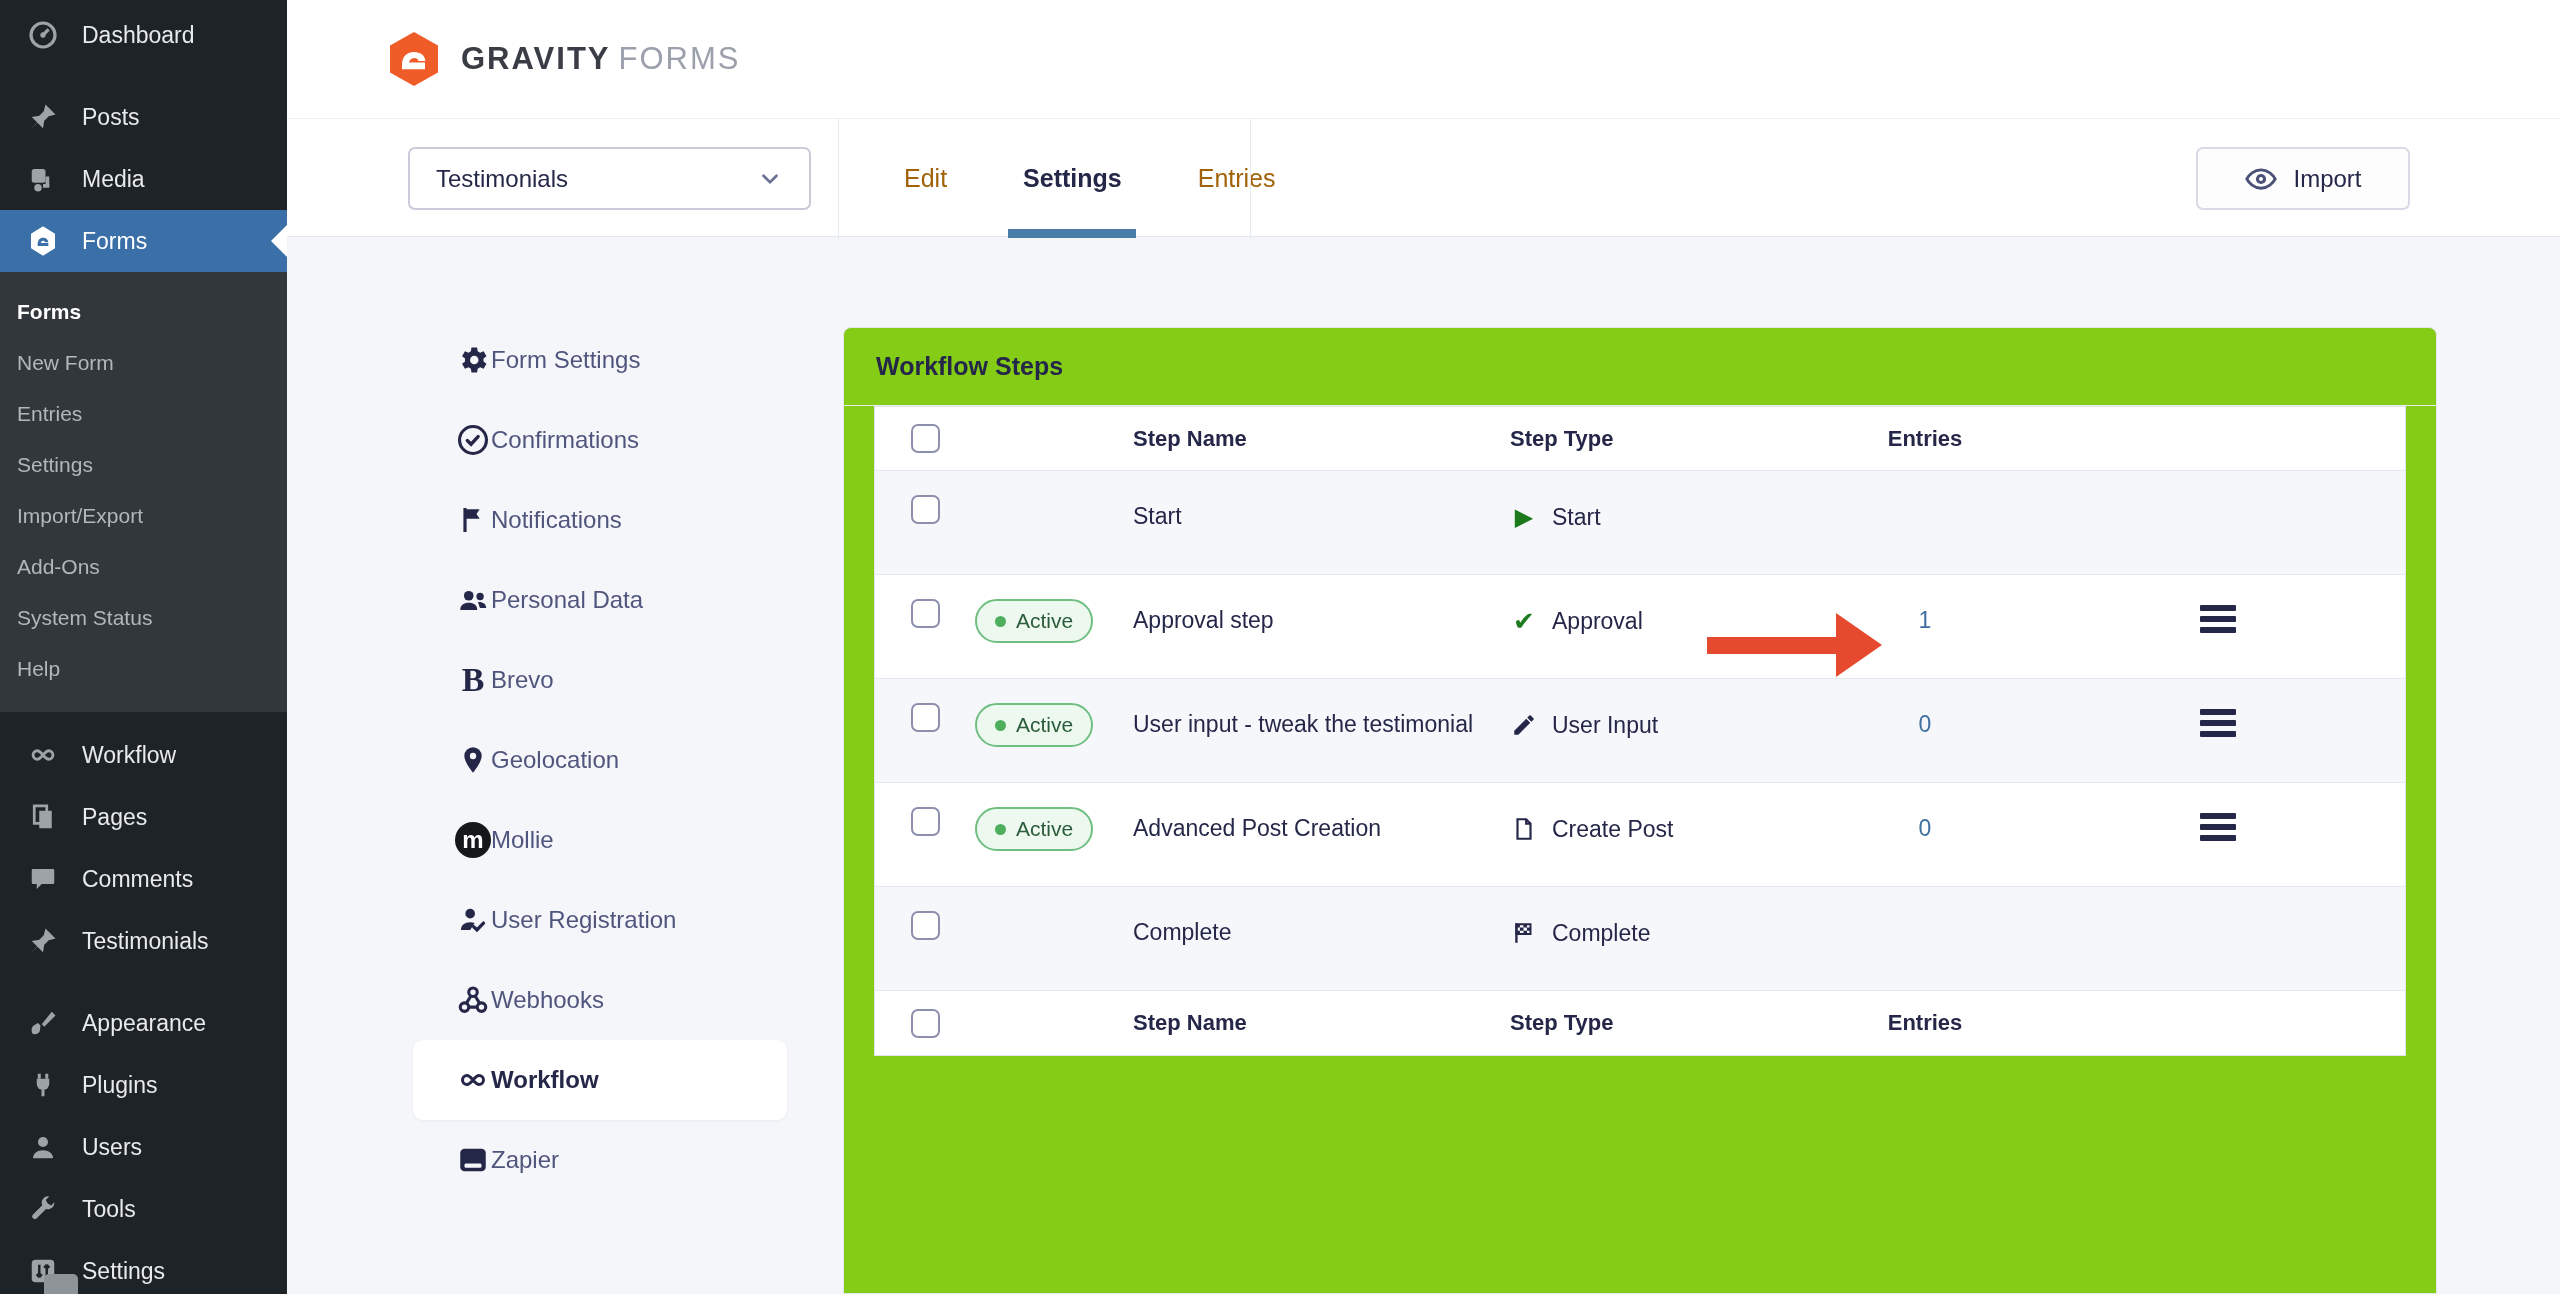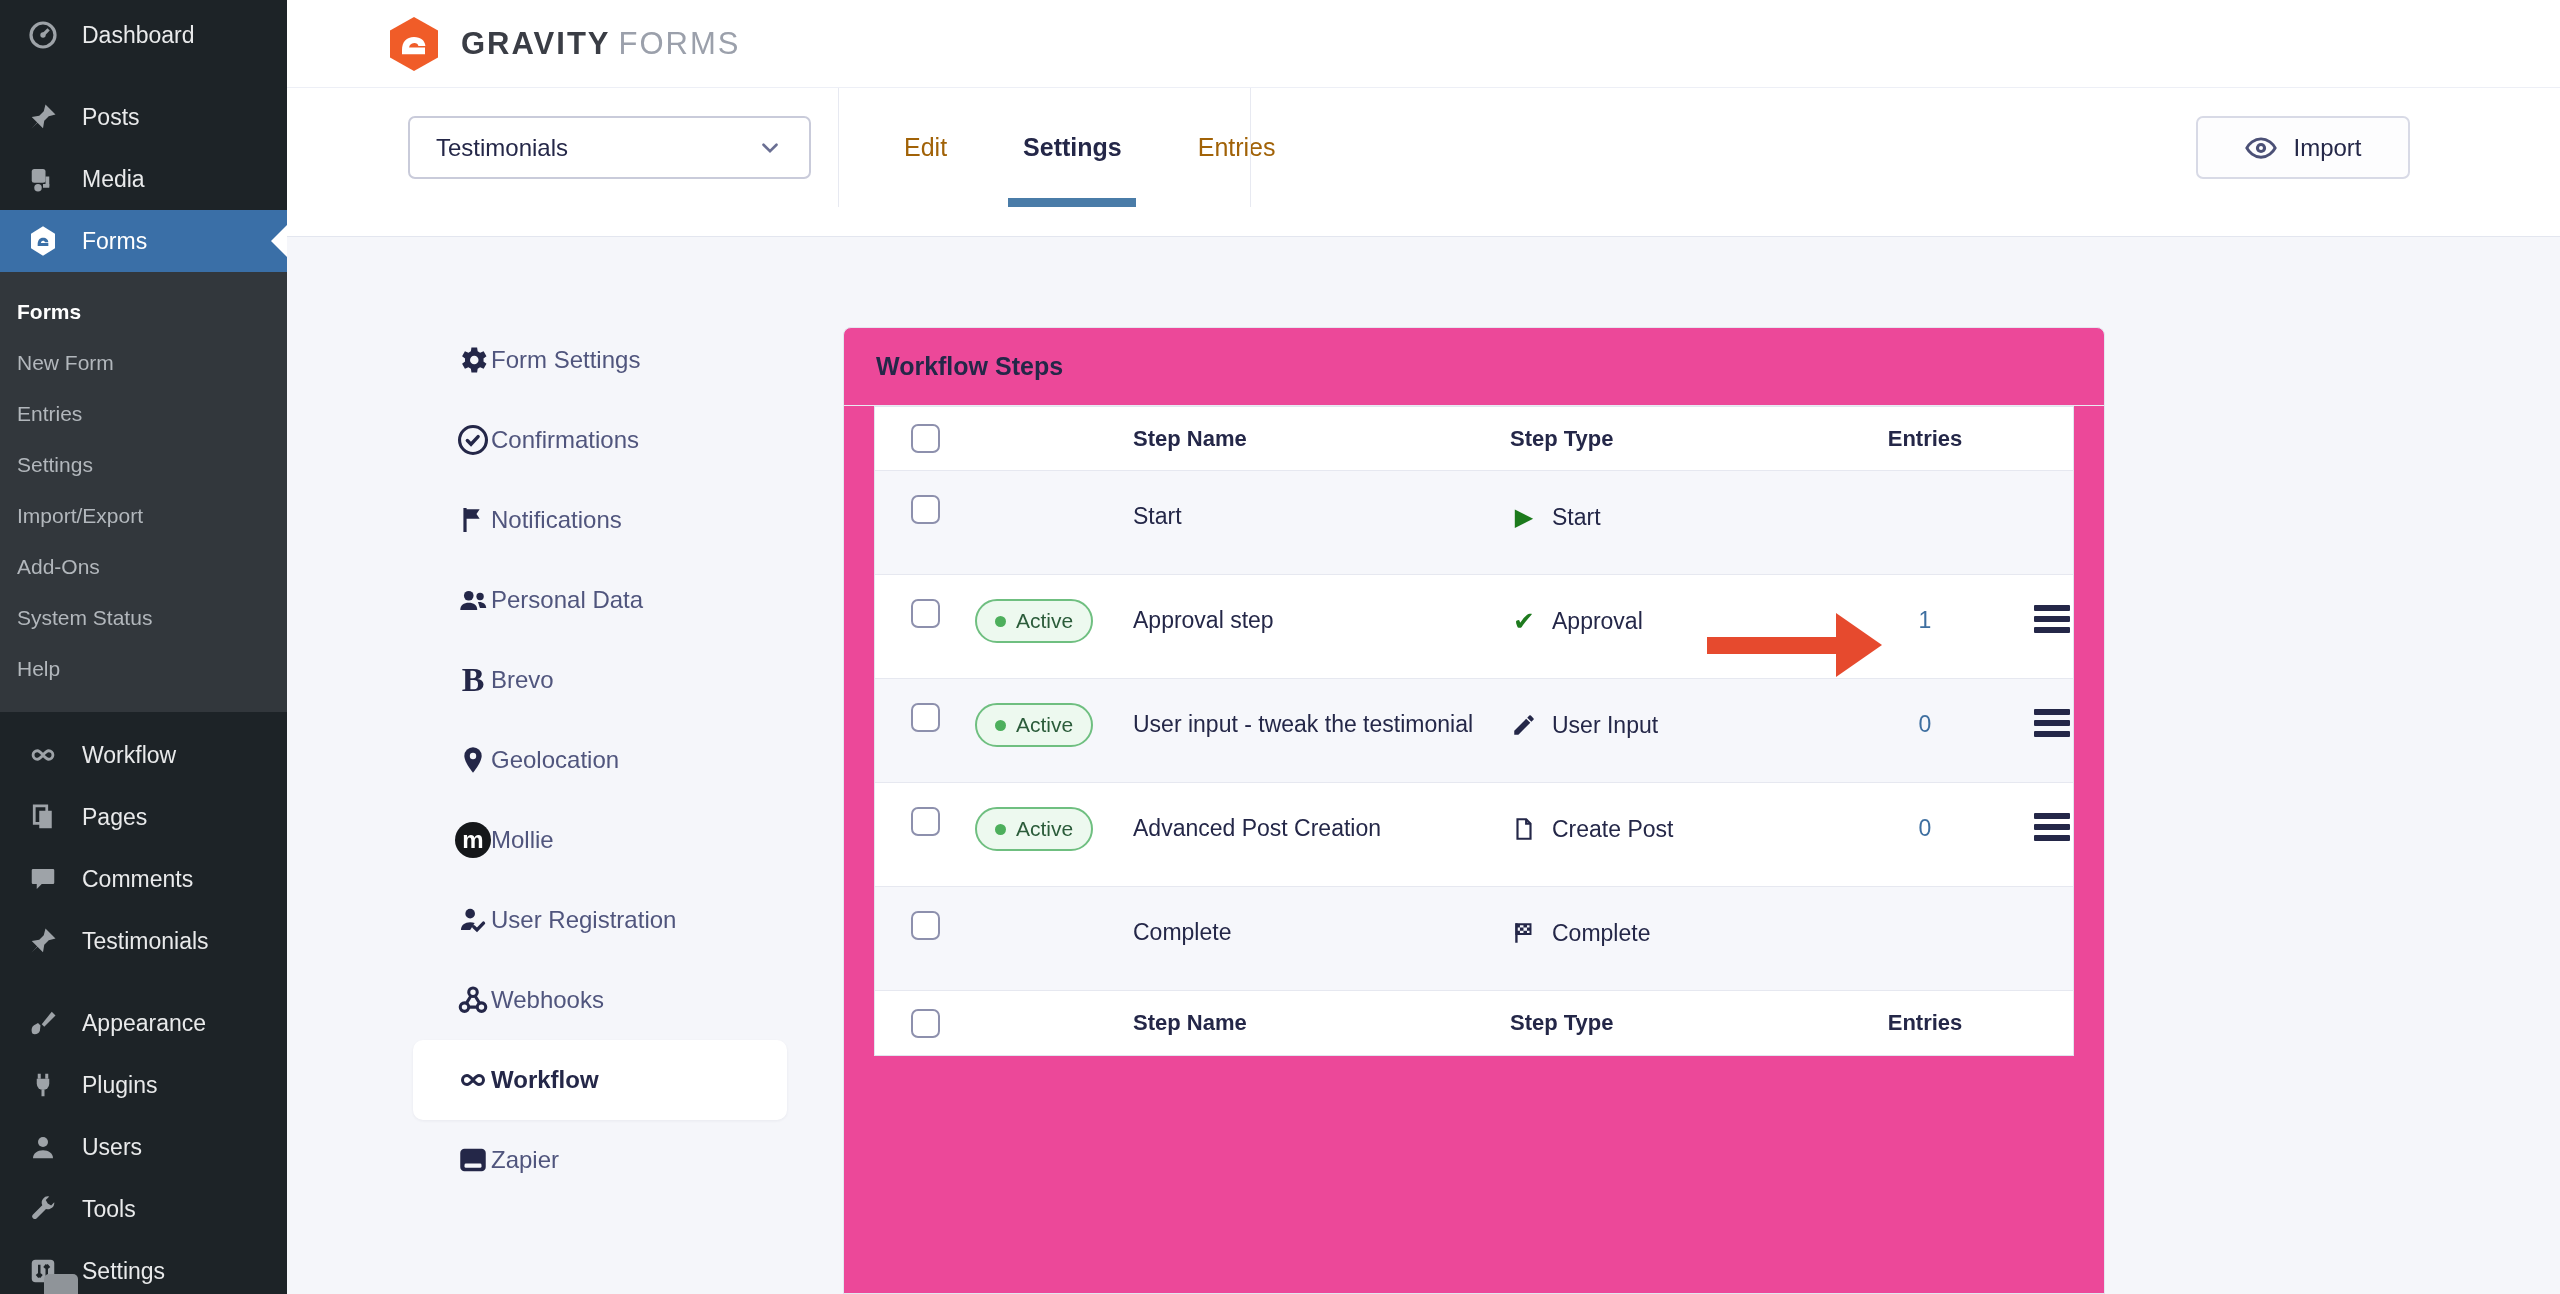--- a/index.html
+++ b/index.html
@@ -15,21 +15,21 @@
   .wp-item.active .wpico { color:#fff; }
   .wp-item.active::after { content:""; position:absolute; right:0; top:50%; transform:translateY(-50%);
     border-top:16px solid transparent; border-bottom:16px solid transparent; border-right:16px solid #ffffff; }
   .wp-submenu { background:#32373c; padding:14px 0 18px 0; }
   .wp-subitem { display:flex; align-items:center; height:51px; padding-left:17px; font-size:21px; color:#b2b7bc; cursor:pointer; }
   .wp-subitem.current { color:#ffffff; font-weight:bold; }
   .wp-cuticon { position:absolute; left:44px; bottom:-6px; width:34px; height:26px; background:#8f9499; border-radius:5px; }
 
   
   .top-header { position:absolute; left:287px; top:0; width:2273px; height:237px; background:#ffffff; border-bottom:1px solid #e3e6ef; }
-  .logo-strip { height:88px; border-bottom:1px solid #edeff6; display:flex; align-items:center; padding-left:98px; }
+  .logo-strip { height:119px; border-bottom:1px solid #edeff6; display:flex; align-items:center; padding-left:98px; }
   .gf-logo { display:flex; align-items:center; gap:18px; }
   .gf-hex { width:58px; height:64px; }
   .gf-word { font-size:31px; letter-spacing:2px; }
   .gf-word .b1 { font-weight:800; color:#3a3d45; }
   .gf-word .b2 { font-weight:400; color:#9ba0ab; margin-left:8px; }
   .nav-strip { height:119px; position:relative; display:flex; align-items:center; }
   .form-switcher { position:absolute; left:121px; top:28px; width:403px; height:63px; background:#fff; border:2px solid #c9cbda; border-radius:7px; display:flex; align-items:center; justify-content:space-between; padding:0 26px; cursor:pointer; }
   .form-switcher .fs-label { font-size:24px; color:#242748; }
   .vsep { position:absolute; top:0; bottom:0; width:1px; background:#e7e9f1; }
   .gf-tabs { position:absolute; left:551px; top:0; height:100%; display:flex; align-items:center; gap:76px; padding-left:66px; }
@@ -44,21 +44,21 @@
   .settings-nav { position:absolute; left:413px; top:320px; width:374px; }
   .snav-item { display:flex; align-items:center; height:80px; padding-left:42px; cursor:pointer; border-radius:10px; }
   .snav-item .sico { width:36px; height:36px; flex:0 0 36px; color:#242748; display:flex; align-items:center; justify-content:center; font-weight:bold; }
   .snav-item .slabel { font-size:24px; color:#50557d; }
   .snav-item.active { background:#ffffff; box-shadow:0 1px 3px rgba(30,35,70,.06); }
   .snav-item.active .slabel { color:#242748; font-weight:bold; }
   .bletter { font-size:34px; color:#3a3d45; font-weight:bold; font-family:"Liberation Serif",serif; }
   .mollie-circle { width:36px; height:36px; border-radius:50%; background:#15171a; color:#fff; display:flex; align-items:center; justify-content:center; font-size:24px; font-weight:bold; }
 
   
-  .panel { position:absolute; left:843px; top:327px; width:1262px; height:967px; background:#ec4899; border:1px solid #e4e6ef; border-radius:8px 8px 0 0; }
+  .panel { position:absolute; left:843px; top:327px; width:1594px; height:967px; background:#84cc16; border:1px solid #e4e6ef; border-radius:8px 8px 0 0; }
   .panel-header { height:78px; display:flex; align-items:center; padding-left:32px; border-bottom:1px solid #e9eaf2; }
   .panel-title { font-size:25px; font-weight:bold; color:#242748; }
   .panel-body { padding:0 30px; position:relative; }
   .bulk-row { position:relative; height:219px; }
   .bulk-select { position:absolute; left:0; top:131px; width:335px; height:64px; border:2px solid #9497b5; border-radius:7px; background:#fff; display:flex; align-items:center; justify-content:space-between; padding:0 24px; cursor:pointer; }
   .bulk-select .bs-label { font-size:23px; color:#242748; }
   .btn-outline-blue { height:64px; border:2px solid #4a7ca8; border-radius:7px; background:#fff; color:#3d6f9e; font-size:23px; display:flex; align-items:center; justify-content:center; cursor:pointer; }
   .apply-btn { position:absolute; left:365px; top:131px; width:120px; }
   .addnew-btn { position:absolute; right:0; top:131px; width:177px; }
   .chev { width:26px; height:26px; color:#6a6f93; }

